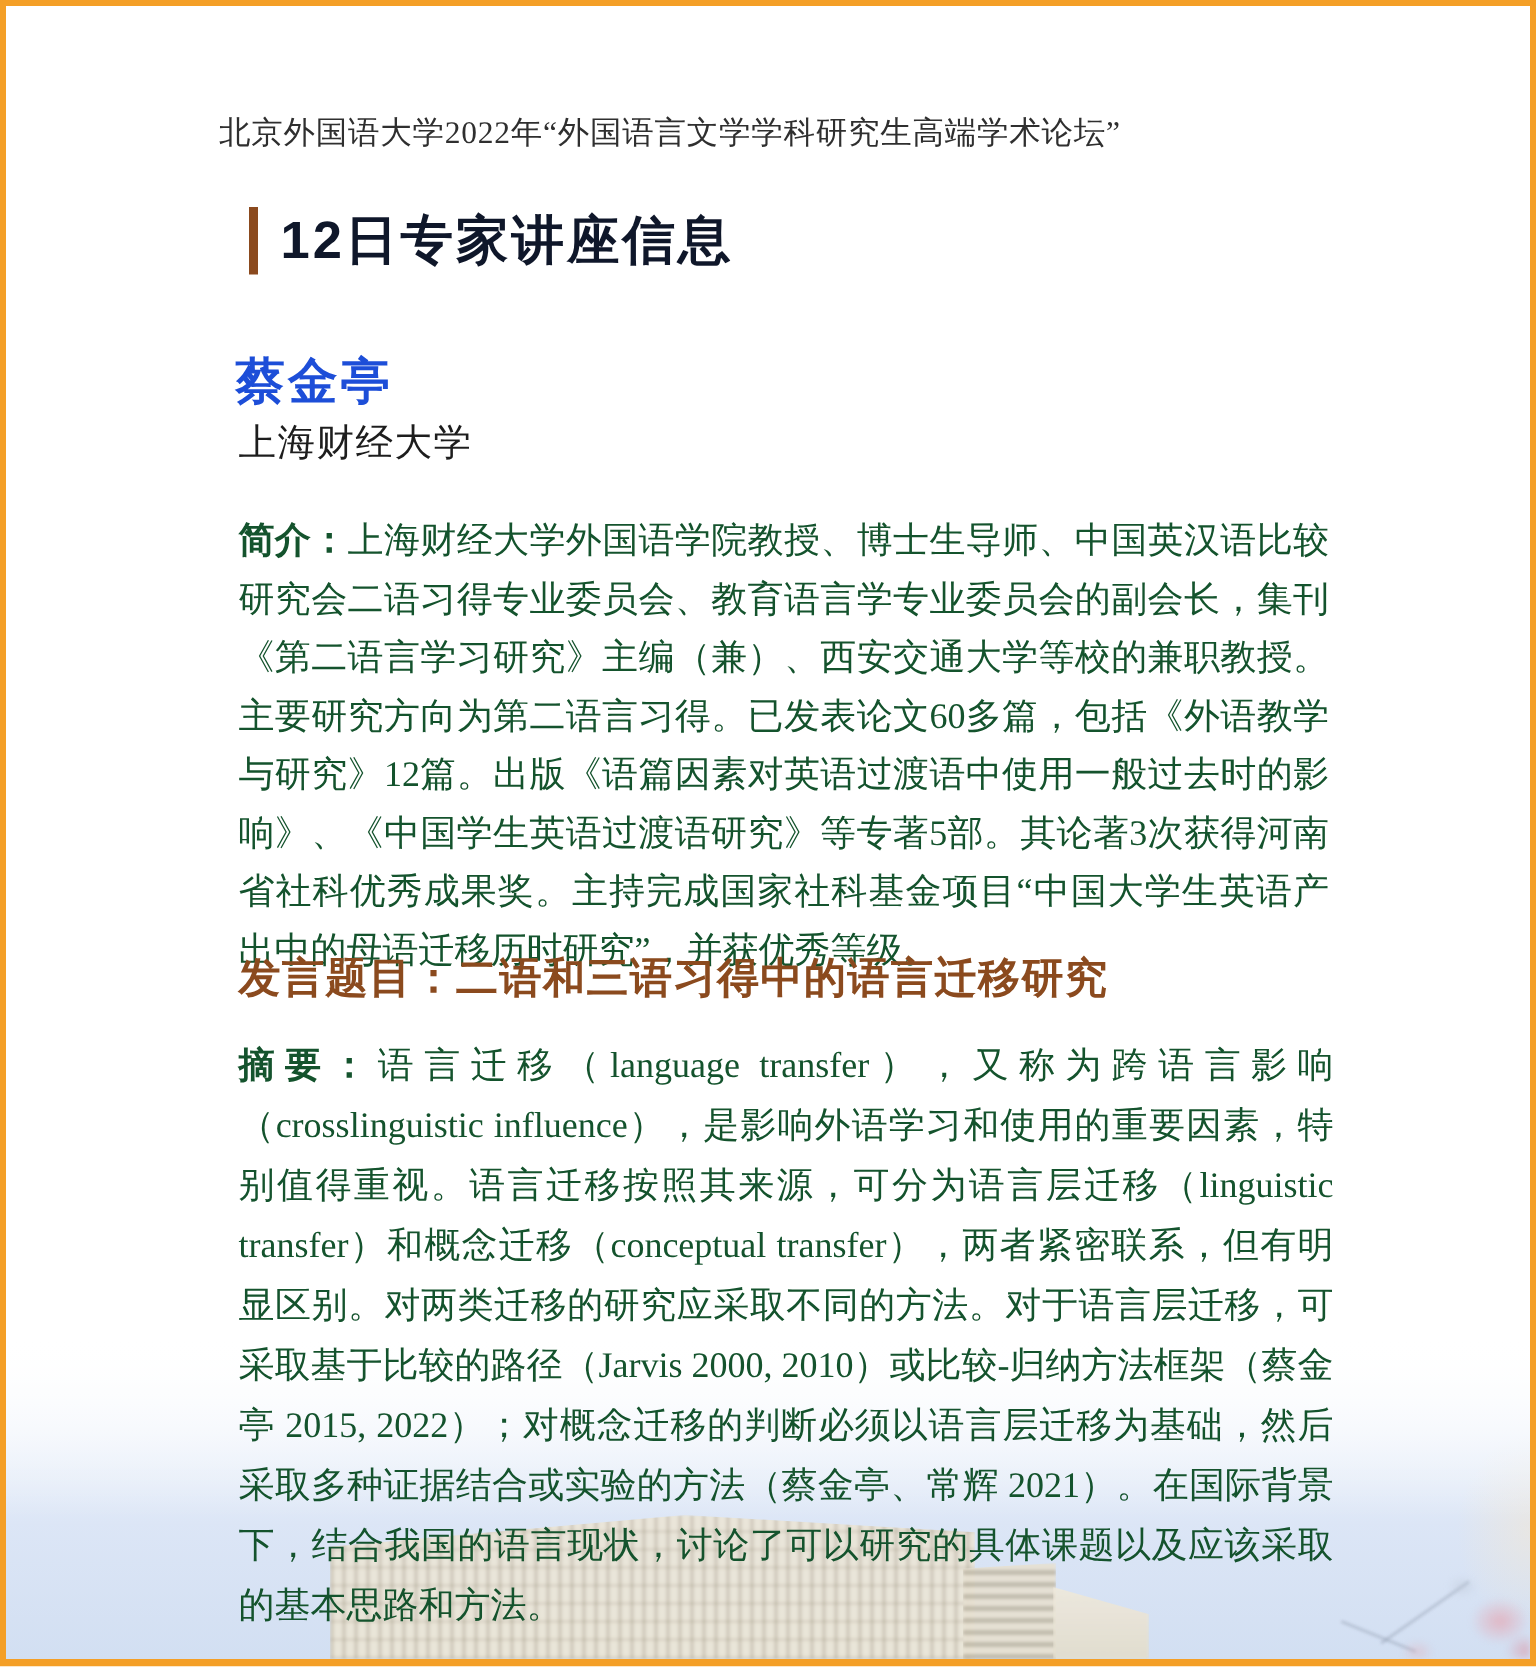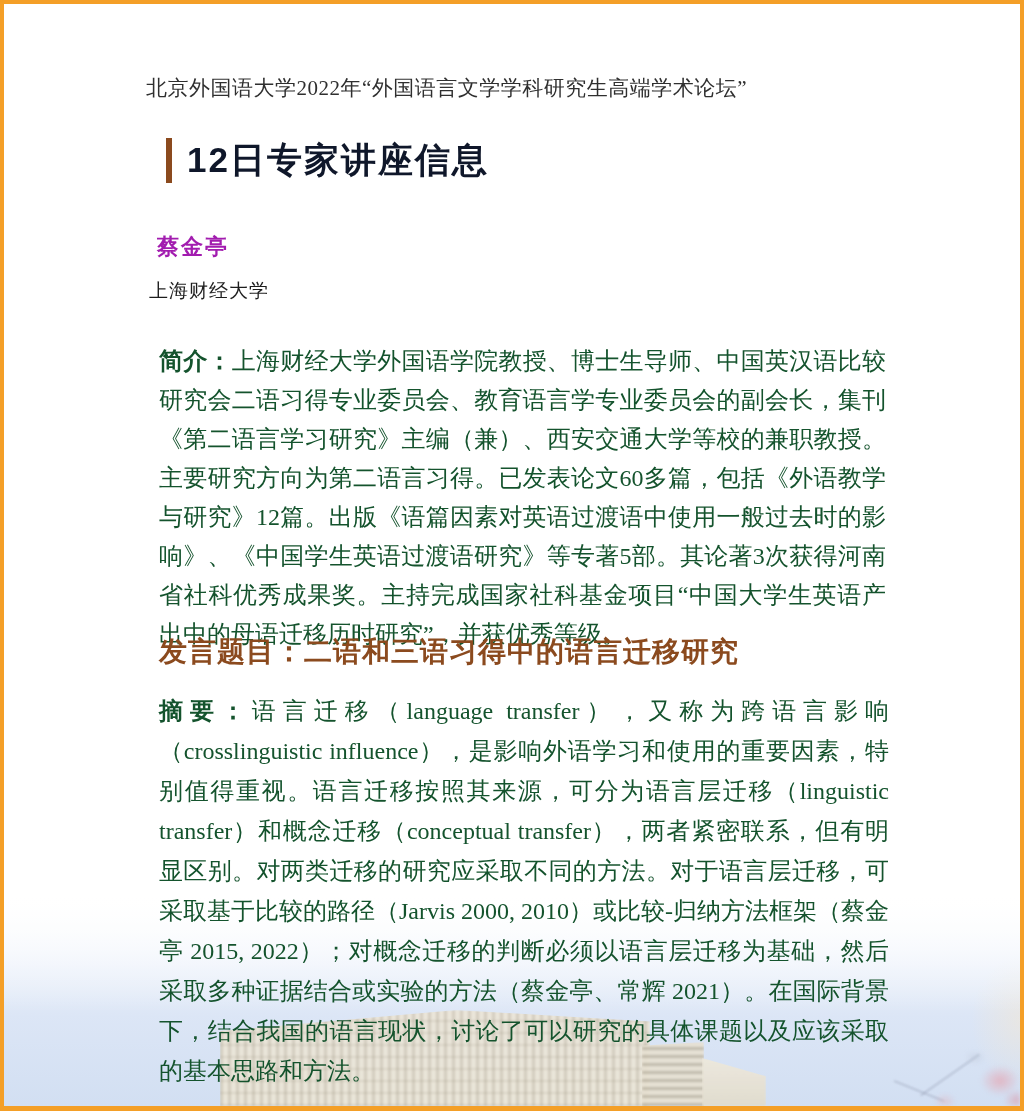--- a/index.html
+++ b/index.html
@@ -74,26 +74,26 @@
     display:flex;align-items:center;color:#0f172a;
   }
   .title-bar{width:6px;height:45px;background:#8B4A1E;margin-right:15px;}
   .title-text{
     font-family:"Liberation Sans","DejaVu Sans",sans-serif;
     font-weight:700;font-size:35px;letter-spacing:2px;
   }
   .speaker-name{
     position:absolute;left:153px;top:228px;z-index:1;
     font-family:"Liberation Sans","DejaVu Sans",sans-serif;
-    font-weight:700;font-size:22px;color:#a21caf;letter-spacing:2px;
+    font-weight:700;font-size:33px;color:#1d4ed8;letter-spacing:2px;
   }
   .speaker-affiliation{
-    position:absolute;left:145px;top:274px;z-index:1;
+    position:absolute;left:155px;top:274px;z-index:1;
     font-family:"Liberation Sans","DejaVu Sans",sans-serif;
-    font-size:19px;color:#1d1d1d;letter-spacing:1px;
+    font-size:25px;color:#1d1d1d;letter-spacing:1px;
   }
   .body-para{
     position:absolute;left:155px;margin:0;z-index:1;
     font-size:24px;color:#14532d;text-align:justify;
   }
   .bio-para{top:338px;width:727px;line-height:39px;}
   .abstract-para{top:687px;width:730px;line-height:40px;}
   .body-para b{font-weight:700;}
   .talk-heading{
     position:absolute;left:155px;top:629px;z-index:1;

